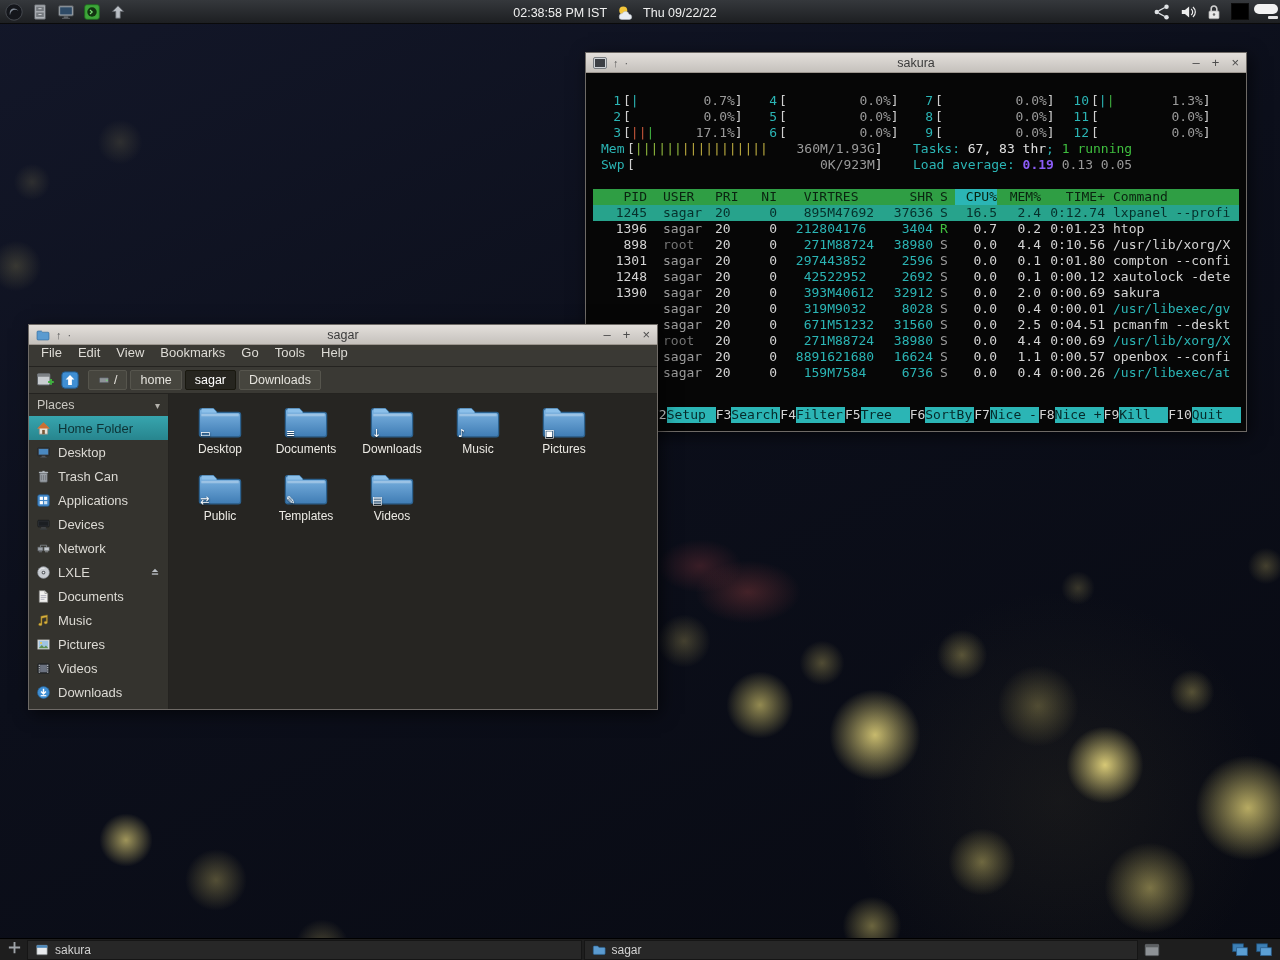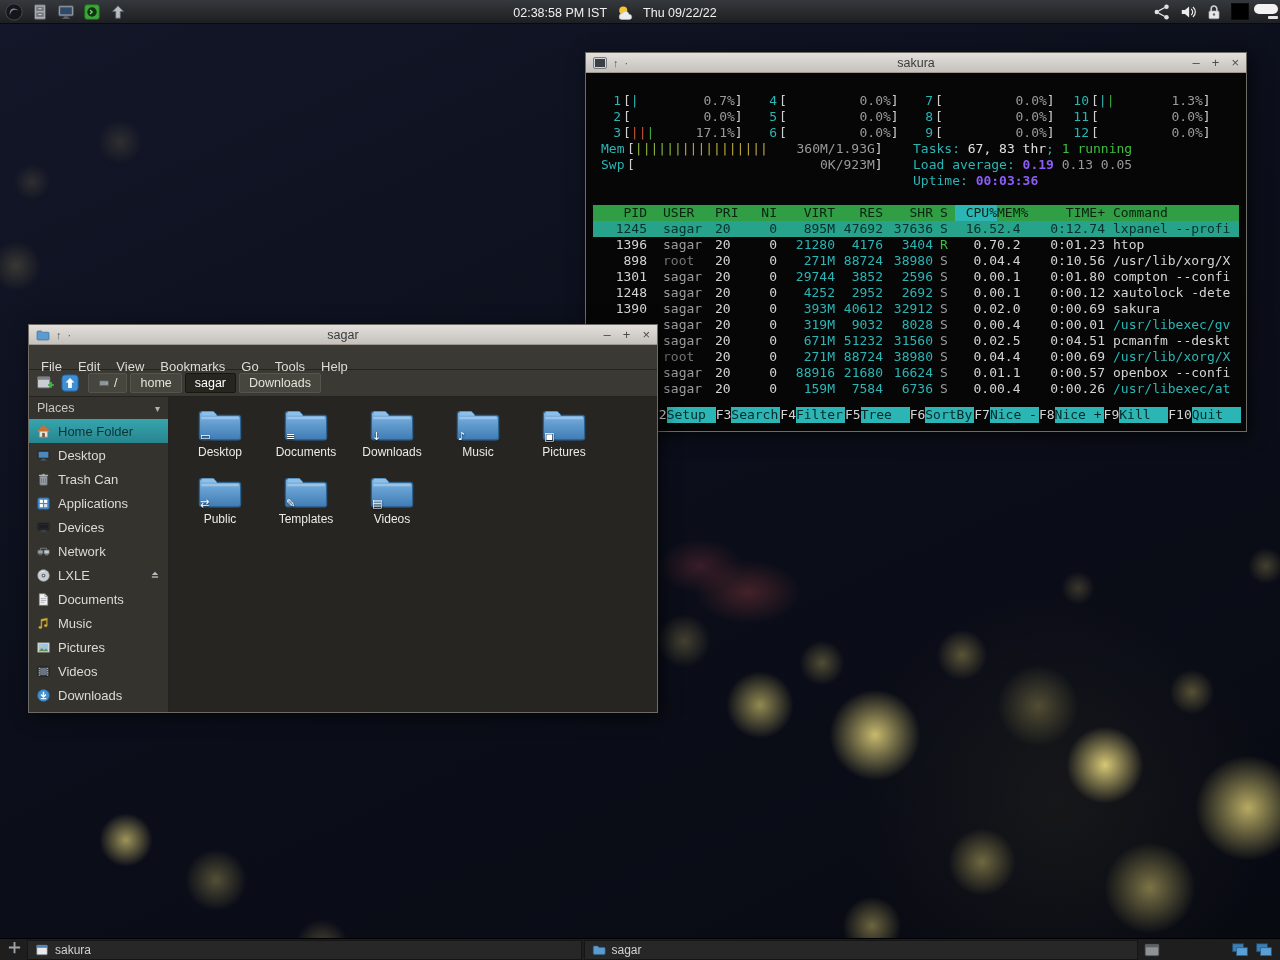--- a/index.html
+++ b/index.html
@@ -84,38 +84,38 @@
   .prow.phead .sortcol{background:#2bb5b5;color:#062a2a}
   .prow.sel{background:#27a38c}
   .prow.sel span{color:#06302b !important}
   .pc{flex:none;overflow:hidden}
   .c-pid{width:54px;text-align:right;color:#d4d4d4}
   .c-user{width:68px;padding-left:16px;color:#9c9c9c}
   .c-user.root{color:#757575}
   .c-pri{width:34px;text-align:left}
   .c-ni{width:28px;text-align:right}
   .c-virt{width:58px;text-align:right;color:#2bb5b5}
-  .c-res{width:48px;text-align:right;color:#2bb5b5}
+  .c-res{width:48px;text-align:left;color:#2bb5b5}
   .c-shr{width:50px;text-align:right;color:#2bb5b5}
   .c-s{width:22px;text-align:center;color:#9a9a9a}
   .c-s.running{color:#3fbf3f}
   .c-cpu{width:42px;text-align:right}
-  .c-mem{width:44px;text-align:left}
+  .c-mem{width:44px;text-align:right}
   .c-time{width:64px;text-align:right}
   .c-cmd{flex:1;padding-left:8px;white-space:pre}
   .c-cmd.cyan{color:#2bb5b5}
   .prow.phead .pc{color:#0a2410}
   .fkeys{position:absolute;left:7px;right:7px;bottom:8px;display:flex;padding-left:58px}
   .fkey{display:flex}
   .fkey .fk{color:#d4d4d4}
   .fkey .fl{width:49px;background:#2bb5b5;color:#062a2a;overflow:hidden;white-space:pre}
 
   
   .fm{left:28px;top:324px;width:630px;z-index:3}
-  .menubar{height:22px;background:#3a3934;display:flex;align-items:flex-start;padding:12px 4px;border-bottom:1px solid #242320}
+  .menubar{height:22px;background:#3a3934;display:flex;align-items:flex-end;padding:4px 4px;border-bottom:1px solid #242320}
   .menu-item{padding:2px 8px;font-size:13px;color:#dedcd6}
   .toolbar{height:27px;background:#3a3934;display:flex;align-items:center;gap:5px;padding:0 6px;border-bottom:1px solid #242320}
   .toolicon{width:20px;height:20px}
   .crumbs{display:flex;gap:3px;align-items:center;margin-left:3px}
   .crumb{height:20px;display:inline-flex;align-items:center;gap:4px;padding:0 9px;
     background:#46453e;border:1px solid #56554d;border-radius:2px;color:#e4e2dc;font-size:12.5px}
   .crumb.active{background:#26251f;border-color:#19180f;color:#fff}
   .crumbicon{width:12px;height:12px}
   .fm-body{display:flex;height:315px}
   .sidebar{width:140px;background:#34332e;border-right:1px solid #242320;overflow:hidden}
@@ -257,21 +257,20 @@
         <span>+</span>
         <span>×</span>
       </span>
     </div>
     <div class="term-body" id="term-content">
         <div class="hline"><span class="meter"><span class="cpu-num">1</span><span class="brk">[</span><span class="minner"><span class="mbars"><span style="color: rgb(43, 181, 181);">|</span></span><span class="mval">0.7%</span></span><span class="brk">]</span></span><span class="meter"><span class="cpu-num">4</span><span class="brk">[</span><span class="minner"><span class="mbars"></span><span class="mval">0.0%</span></span><span class="brk">]</span></span><span class="meter"><span class="cpu-num">7</span><span class="brk">[</span><span class="minner"><span class="mbars"></span><span class="mval">0.0%</span></span><span class="brk">]</span></span><span class="meter"><span class="cpu-num">10</span><span class="brk">[</span><span class="minner"><span class="mbars"><span style="color: rgb(43, 181, 181);">|</span><span style="color: rgb(63, 174, 63);">|</span></span><span class="mval">1.3%</span></span><span class="brk">]</span></span></div>
         <div class="hline"><span class="meter"><span class="cpu-num">2</span><span class="brk">[</span><span class="minner"><span class="mbars"></span><span class="mval">0.0%</span></span><span class="brk">]</span></span><span class="meter"><span class="cpu-num">5</span><span class="brk">[</span><span class="minner"><span class="mbars"></span><span class="mval">0.0%</span></span><span class="brk">]</span></span><span class="meter"><span class="cpu-num">8</span><span class="brk">[</span><span class="minner"><span class="mbars"></span><span class="mval">0.0%</span></span><span class="brk">]</span></span><span class="meter"><span class="cpu-num">11</span><span class="brk">[</span><span class="minner"><span class="mbars"></span><span class="mval">0.0%</span></span><span class="brk">]</span></span></div>
         <div class="hline"><span class="meter"><span class="cpu-num">3</span><span class="brk">[</span><span class="minner"><span class="mbars"><span style="color: rgb(196, 86, 58);">||</span><span style="color: rgb(63, 174, 63);">|</span></span><span class="mval">17.1%</span></span><span class="brk">]</span></span><span class="meter"><span class="cpu-num">6</span><span class="brk">[</span><span class="minner"><span class="mbars"></span><span class="mval">0.0%</span></span><span class="brk">]</span></span><span class="meter"><span class="cpu-num">9</span><span class="brk">[</span><span class="minner"><span class="mbars"></span><span class="mval">0.0%</span></span><span class="brk">]</span></span><span class="meter"><span class="cpu-num">12</span><span class="brk">[</span><span class="minner"><span class="mbars"></span><span class="mval">0.0%</span></span><span class="brk">]</span></span></div>
         <div class="hline"><span class="meter bigmeter"><span class="mlabel">Mem</span><span class="brk">[</span><span class="minner big"><span class="mbars"><span style="color: rgb(140, 180, 60);">||||||</span><span style="color: rgb(184, 168, 62);">|||||||||||</span></span><span class="mval">360M/1.93G</span></span><span class="brk">]</span></span><span class="hinfo"><span class="t-teal">Tasks: </span><span class="t-white">67, 83 thr</span><span class="t-teal">; </span><span class="t-green">1 running</span></span></div>
         <div class="hline"><span class="meter bigmeter"><span class="mlabel">Swp</span><span class="brk">[</span><span class="minner big"><span class="mbars"></span><span class="mval">0K/923M</span></span><span class="brk">]</span></span><span class="hinfo"><span class="t-teal">Load average: </span><span class="t-bold">0.19</span><span class="t-gray"> 0.13 0.05</span></span></div>
-        <div class="hline"><span class="meter bigmeter"></span><span class="hinfo"><span class="t-teal">Uptime: </span><span class="t-bold">00:03:36</span></span></div>
         <div class="prow phead"><span class="pc c-pid">PID</span><span class="pc c-user">USER</span><span class="pc c-pri">PRI</span><span class="pc c-ni">NI</span><span class="pc c-virt">VIRT</span><span class="pc c-res">RES</span><span class="pc c-shr">SHR</span><span class="pc c-s">S</span><span class="pc c-cpu sortcol">CPU%</span><span class="pc c-mem">MEM%</span><span class="pc c-time">TIME+</span><span class="pc c-cmd">Command</span></div>
         <div class="prow sel"><span class="pc c-pid">1245</span><span class="pc c-user">sagar</span><span class="pc c-pri">20</span><span class="pc c-ni">0</span><span class="pc c-virt">895M</span><span class="pc c-res">47692</span><span class="pc c-shr">37636</span><span class="pc c-s">S</span><span class="pc c-cpu">16.5</span><span class="pc c-mem">2.4</span><span class="pc c-time">0:12.74</span><span class="pc c-cmd">lxpanel --profi</span></div>
         <div class="prow"><span class="pc c-pid">1396</span><span class="pc c-user">sagar</span><span class="pc c-pri">20</span><span class="pc c-ni">0</span><span class="pc c-virt">21280</span><span class="pc c-res">4176</span><span class="pc c-shr">3404</span><span class="pc c-s running">R</span><span class="pc c-cpu">0.7</span><span class="pc c-mem">0.2</span><span class="pc c-time">0:01.23</span><span class="pc c-cmd">htop</span></div>
         <div class="prow"><span class="pc c-pid">898</span><span class="pc c-user root">root</span><span class="pc c-pri">20</span><span class="pc c-ni">0</span><span class="pc c-virt">271M</span><span class="pc c-res">88724</span><span class="pc c-shr">38980</span><span class="pc c-s">S</span><span class="pc c-cpu">0.0</span><span class="pc c-mem">4.4</span><span class="pc c-time">0:10.56</span><span class="pc c-cmd">/usr/lib/xorg/X</span></div>
         <div class="prow"><span class="pc c-pid">1301</span><span class="pc c-user">sagar</span><span class="pc c-pri">20</span><span class="pc c-ni">0</span><span class="pc c-virt">29744</span><span class="pc c-res">3852</span><span class="pc c-shr">2596</span><span class="pc c-s">S</span><span class="pc c-cpu">0.0</span><span class="pc c-mem">0.1</span><span class="pc c-time">0:01.80</span><span class="pc c-cmd">compton --confi</span></div>
         <div class="prow"><span class="pc c-pid">1248</span><span class="pc c-user">sagar</span><span class="pc c-pri">20</span><span class="pc c-ni">0</span><span class="pc c-virt">4252</span><span class="pc c-res">2952</span><span class="pc c-shr">2692</span><span class="pc c-s">S</span><span class="pc c-cpu">0.0</span><span class="pc c-mem">0.1</span><span class="pc c-time">0:00.12</span><span class="pc c-cmd">xautolock -dete</span></div>
         <div class="prow"><span class="pc c-pid">1390</span><span class="pc c-user">sagar</span><span class="pc c-pri">20</span><span class="pc c-ni">0</span><span class="pc c-virt">393M</span><span class="pc c-res">40612</span><span class="pc c-shr">32912</span><span class="pc c-s">S</span><span class="pc c-cpu">0.0</span><span class="pc c-mem">2.0</span><span class="pc c-time">0:00.69</span><span class="pc c-cmd">sakura</span></div>
         <div class="prow"><span class="pc c-pid"></span><span class="pc c-user">sagar</span><span class="pc c-pri">20</span><span class="pc c-ni">0</span><span class="pc c-virt">319M</span><span class="pc c-res">9032</span><span class="pc c-shr">8028</span><span class="pc c-s">S</span><span class="pc c-cpu">0.0</span><span class="pc c-mem">0.4</span><span class="pc c-time">0:00.01</span><span class="pc c-cmd cyan">/usr/libexec/gv</span></div>
         <div class="prow"><span class="pc c-pid"></span><span class="pc c-user">sagar</span><span class="pc c-pri">20</span><span class="pc c-ni">0</span><span class="pc c-virt">671M</span><span class="pc c-res">51232</span><span class="pc c-shr">31560</span><span class="pc c-s">S</span><span class="pc c-cpu">0.0</span><span class="pc c-mem">2.5</span><span class="pc c-time">0:04.51</span><span class="pc c-cmd">pcmanfm --deskt</span></div>
         <div class="prow"><span class="pc c-pid"></span><span class="pc c-user root">root</span><span class="pc c-pri">20</span><span class="pc c-ni">0</span><span class="pc c-virt">271M</span><span class="pc c-res">88724</span><span class="pc c-shr">38980</span><span class="pc c-s">S</span><span class="pc c-cpu">0.0</span><span class="pc c-mem">4.4</span><span class="pc c-time">0:00.69</span><span class="pc c-cmd cyan">/usr/lib/xorg/X</span></div>

